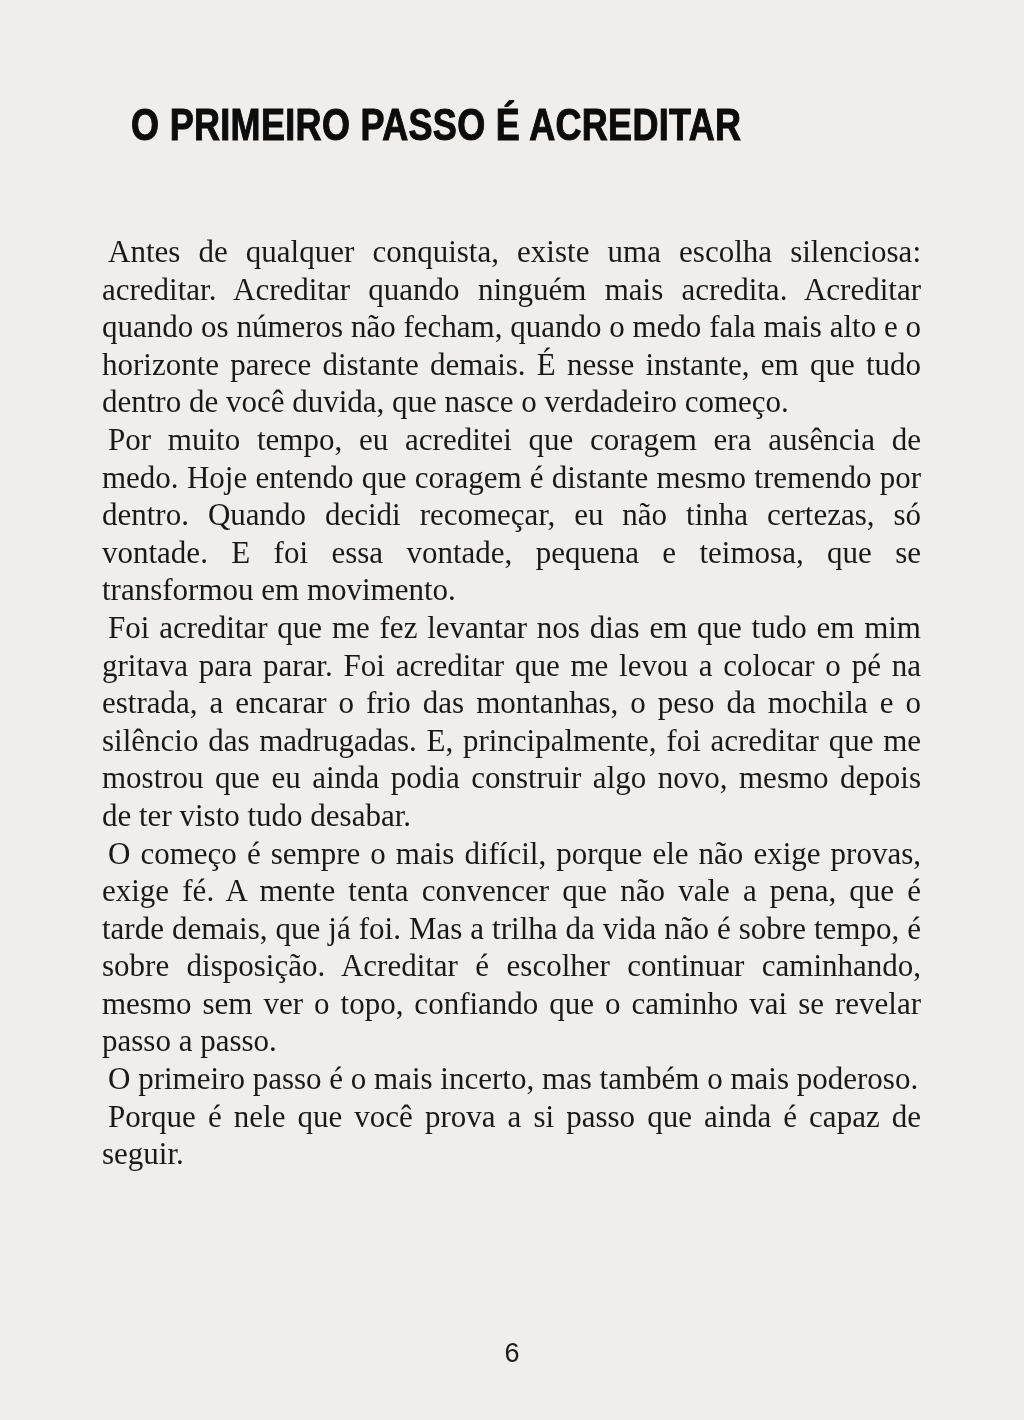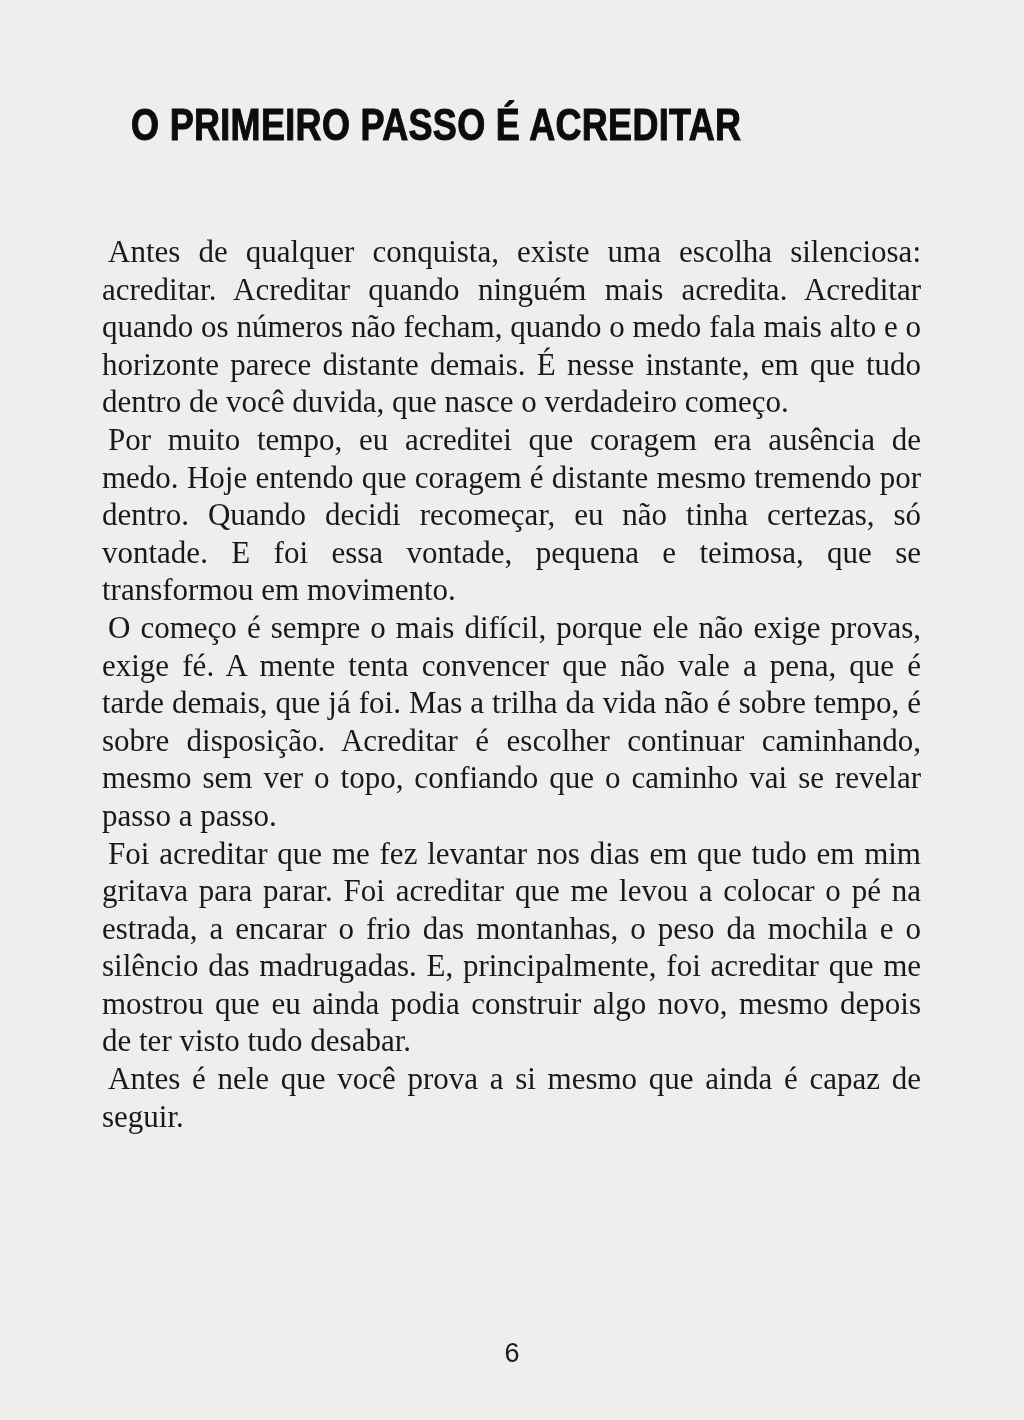--- a/index.html
+++ b/index.html
@@ -84,20 +84,21 @@
 </head>
 <body>
 
 <div class="page">
 
   <h1 class="chapter-title">O PRIMEIRO PASSO É ACREDITAR</h1>
 
   <div class="body-block">
     <p>Antes de qualquer conquista, existe uma escolha silenciosa: acreditar. Acreditar quando ninguém mais acredita. Acreditar quando os números não fecham, quando o medo fala mais alto e o horizonte parece distante demais. É nesse instante, em que tudo dentro de você duvida, que nasce o verdadeiro começo.</p>
     <p>Por muito tempo, eu acreditei que coragem era ausência de medo. Hoje entendo que coragem é distante mesmo tremendo por dentro. Quando decidi recomeçar, eu não tinha certezas, só vontade. E foi essa vontade, pequena e teimosa, que se transformou em movimento.</p>
+    <p>Foi acreditar que me fez levantar nos dias em que tudo em mim gritava para parar. Foi acreditar que me levou a colocar o pé na estrada, a encarar o frio das montanhas, o peso da mochila e o silêncio das madrugadas. E, principalmente, foi acreditar que me mostrou que eu ainda podia construir algo novo, mesmo depois de ter visto tudo desabar.</p>
     <p>O começo é sempre o mais difícil, porque ele não exige provas, exige fé. A mente tenta convencer que não vale a pena, que é tarde demais, que já foi. Mas a trilha da vida não é sobre tempo, é sobre disposição. Acreditar é escolher continuar caminhando, mesmo sem ver o topo, confiando que o caminho vai se revelar passo a passo.</p>
-    <p>Foi acreditar que me fez levantar nos dias em que tudo em mim gritava para parar. Foi acreditar que me levou a colocar o pé na estrada, a encarar o frio das montanhas, o peso da mochila e o silêncio das madrugadas. E, principalmente, foi acreditar que me mostrou que eu ainda podia construir algo novo, mesmo depois de ter visto tudo desabar.</p>
-    <p>Antes é nele que você prova a si mesmo que ainda é capaz de seguir.</p>
+    <p>O primeiro passo é o mais incerto, mas também o mais poderoso.</p>
+    <p>Porque é nele que você prova a si passo que ainda é capaz de seguir.</p>
   </div>
 
   <div class="page-number">6</div>
 
 </div>
 
 </body></html>

